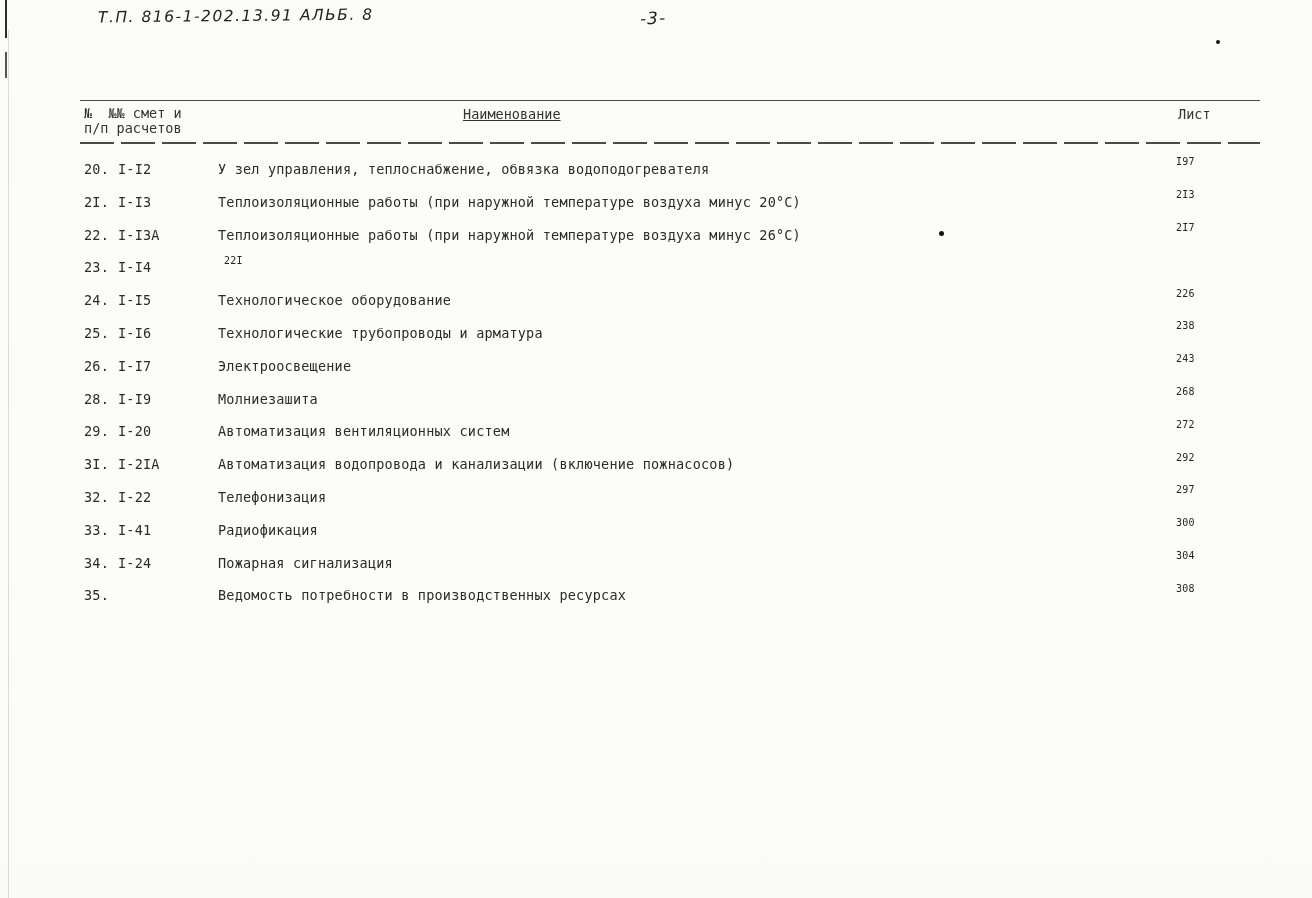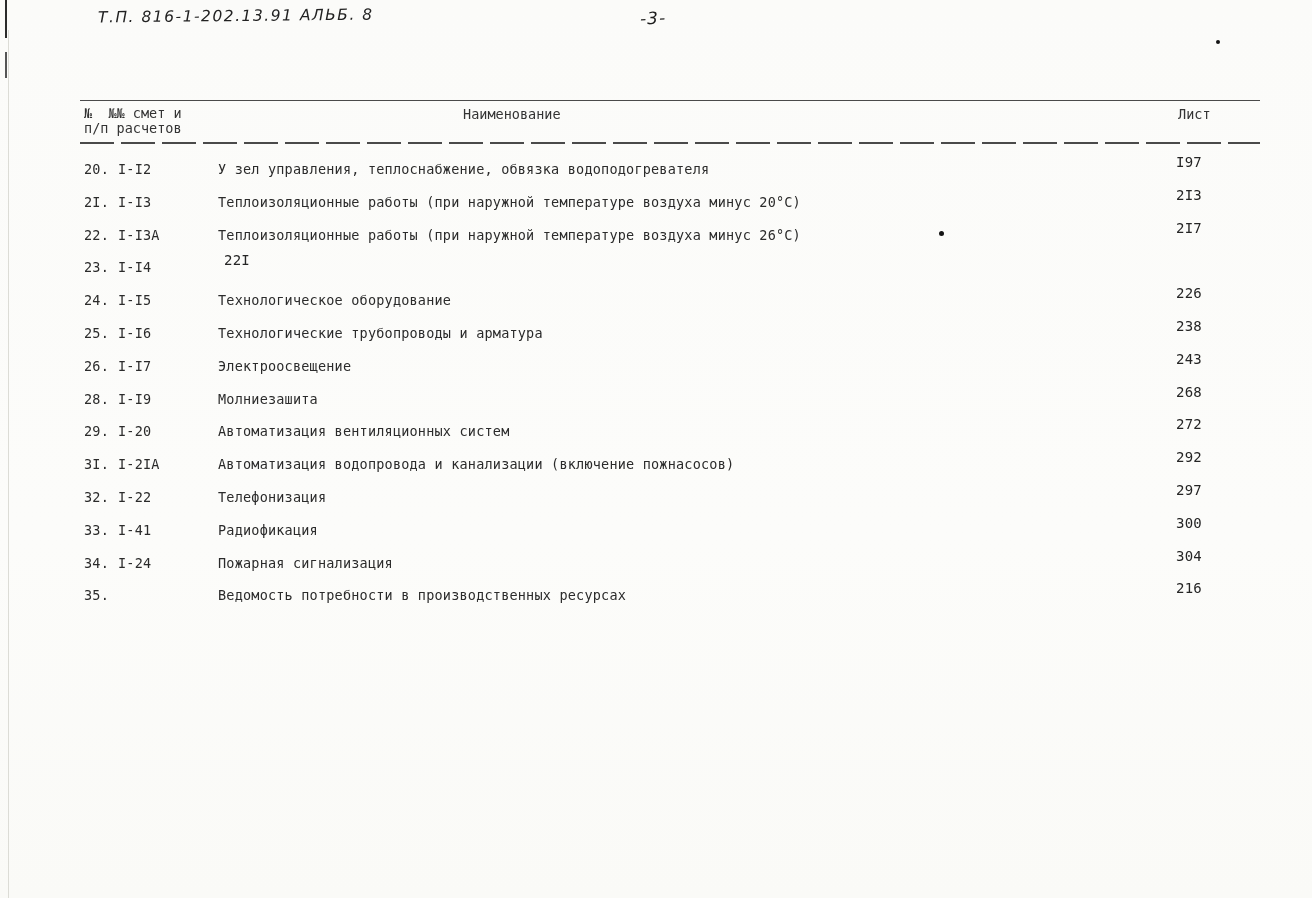--- a/index.html
+++ b/index.html
@@ -40,36 +40,36 @@
 
   
   .table-area{position:absolute;left:80px;top:100px;width:1180px;}
   .top-rule{border-top:1.6px solid #4a4a4a;}
   .header-row{
     display:grid;grid-template-columns:138px 950px 92px;
     padding-top:5px;font-size:13.5px;color:#333;
   }
   .col-num-hdr{line-height:15px;padding-left:4px;}
   .pre{white-space:pre;}
-  .col-name-hdr{justify-self:start;margin-left:245px;align-self:start;}
+  .col-name-hdr{justify-self:start;margin-left:245px;align-self:start;text-decoration:underline;}
   .col-sheet-hdr{padding-left:10px;align-self:start;}
   .header-rule{
     margin-top:6px;height:1.6px;
     background:repeating-linear-gradient(90deg,#4a4a4a 0 34px, transparent 34px 41px);
   }
   .rows{margin-top:9px;padding-left:4px;}
   .row{
     display:grid;grid-template-columns:34px 100px 952px 1fr;
     height:32.8px;align-items:center;
     font-size:13.5px;letter-spacing:0.2px;color:#2b2b2b;
   }
   .c-num{}
   .c-code{}
   .c-name{white-space:nowrap;}
-  .c-sheet{transform:translateY(-7px);font-size:14px;padding-left:6px;color:#252525;}
+  .c-sheet{transform:translateY(-7px);font-size:10px;padding-left:6px;color:#252525;}
 </style>
 </head>
 <body>
 
 <div class="page">
 
   <div class="edge-line"></div>
   <div class="edge-mark m1"></div>
   <div class="edge-mark m2"></div>
   <div class="speck s1"></div>
@@ -167,18 +167,18 @@
         <div class="row">
           <span class="c-num">34.</span>
           <span class="c-code">I-24</span>
           <span class="c-name">Пожарная сигнализация</span>
           <span class="c-sheet">304</span>
         </div>
         <div class="row">
           <span class="c-num">35.</span>
           <span class="c-code"></span>
           <span class="c-name">Ведомость потребности в производственных ресурсах</span>
-          <span class="c-sheet">216</span>
+          <span class="c-sheet">308</span>
         </div>
       </div>
   </div>
 
 </div>
 
 </body></html>

